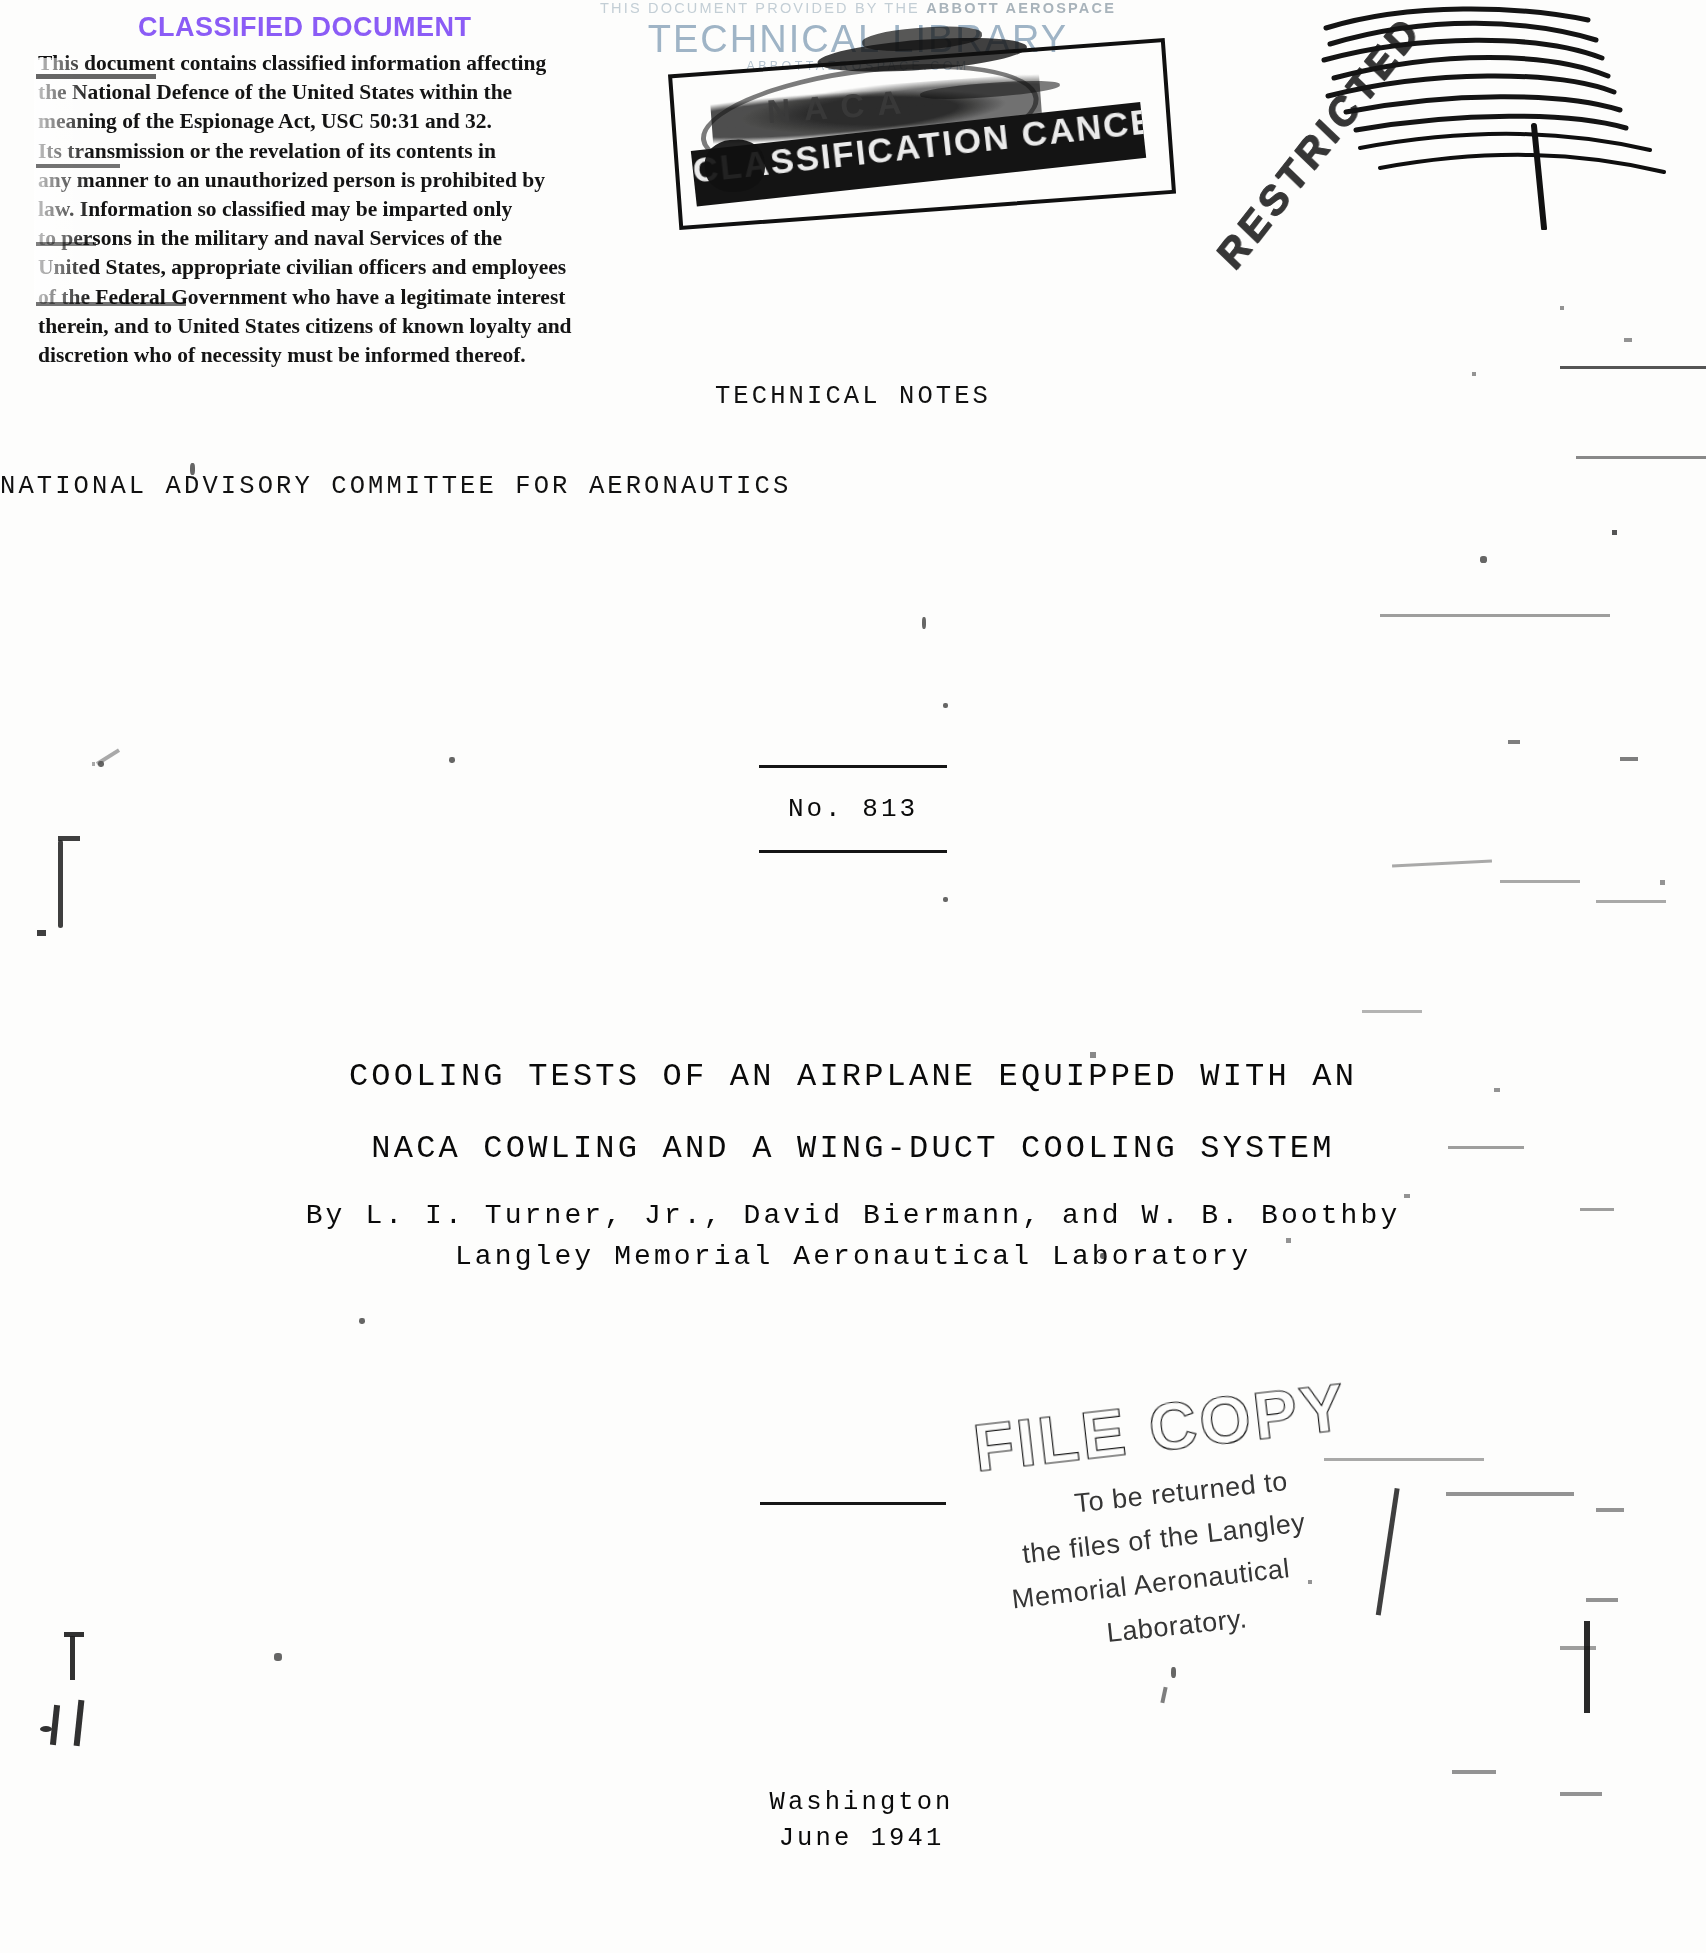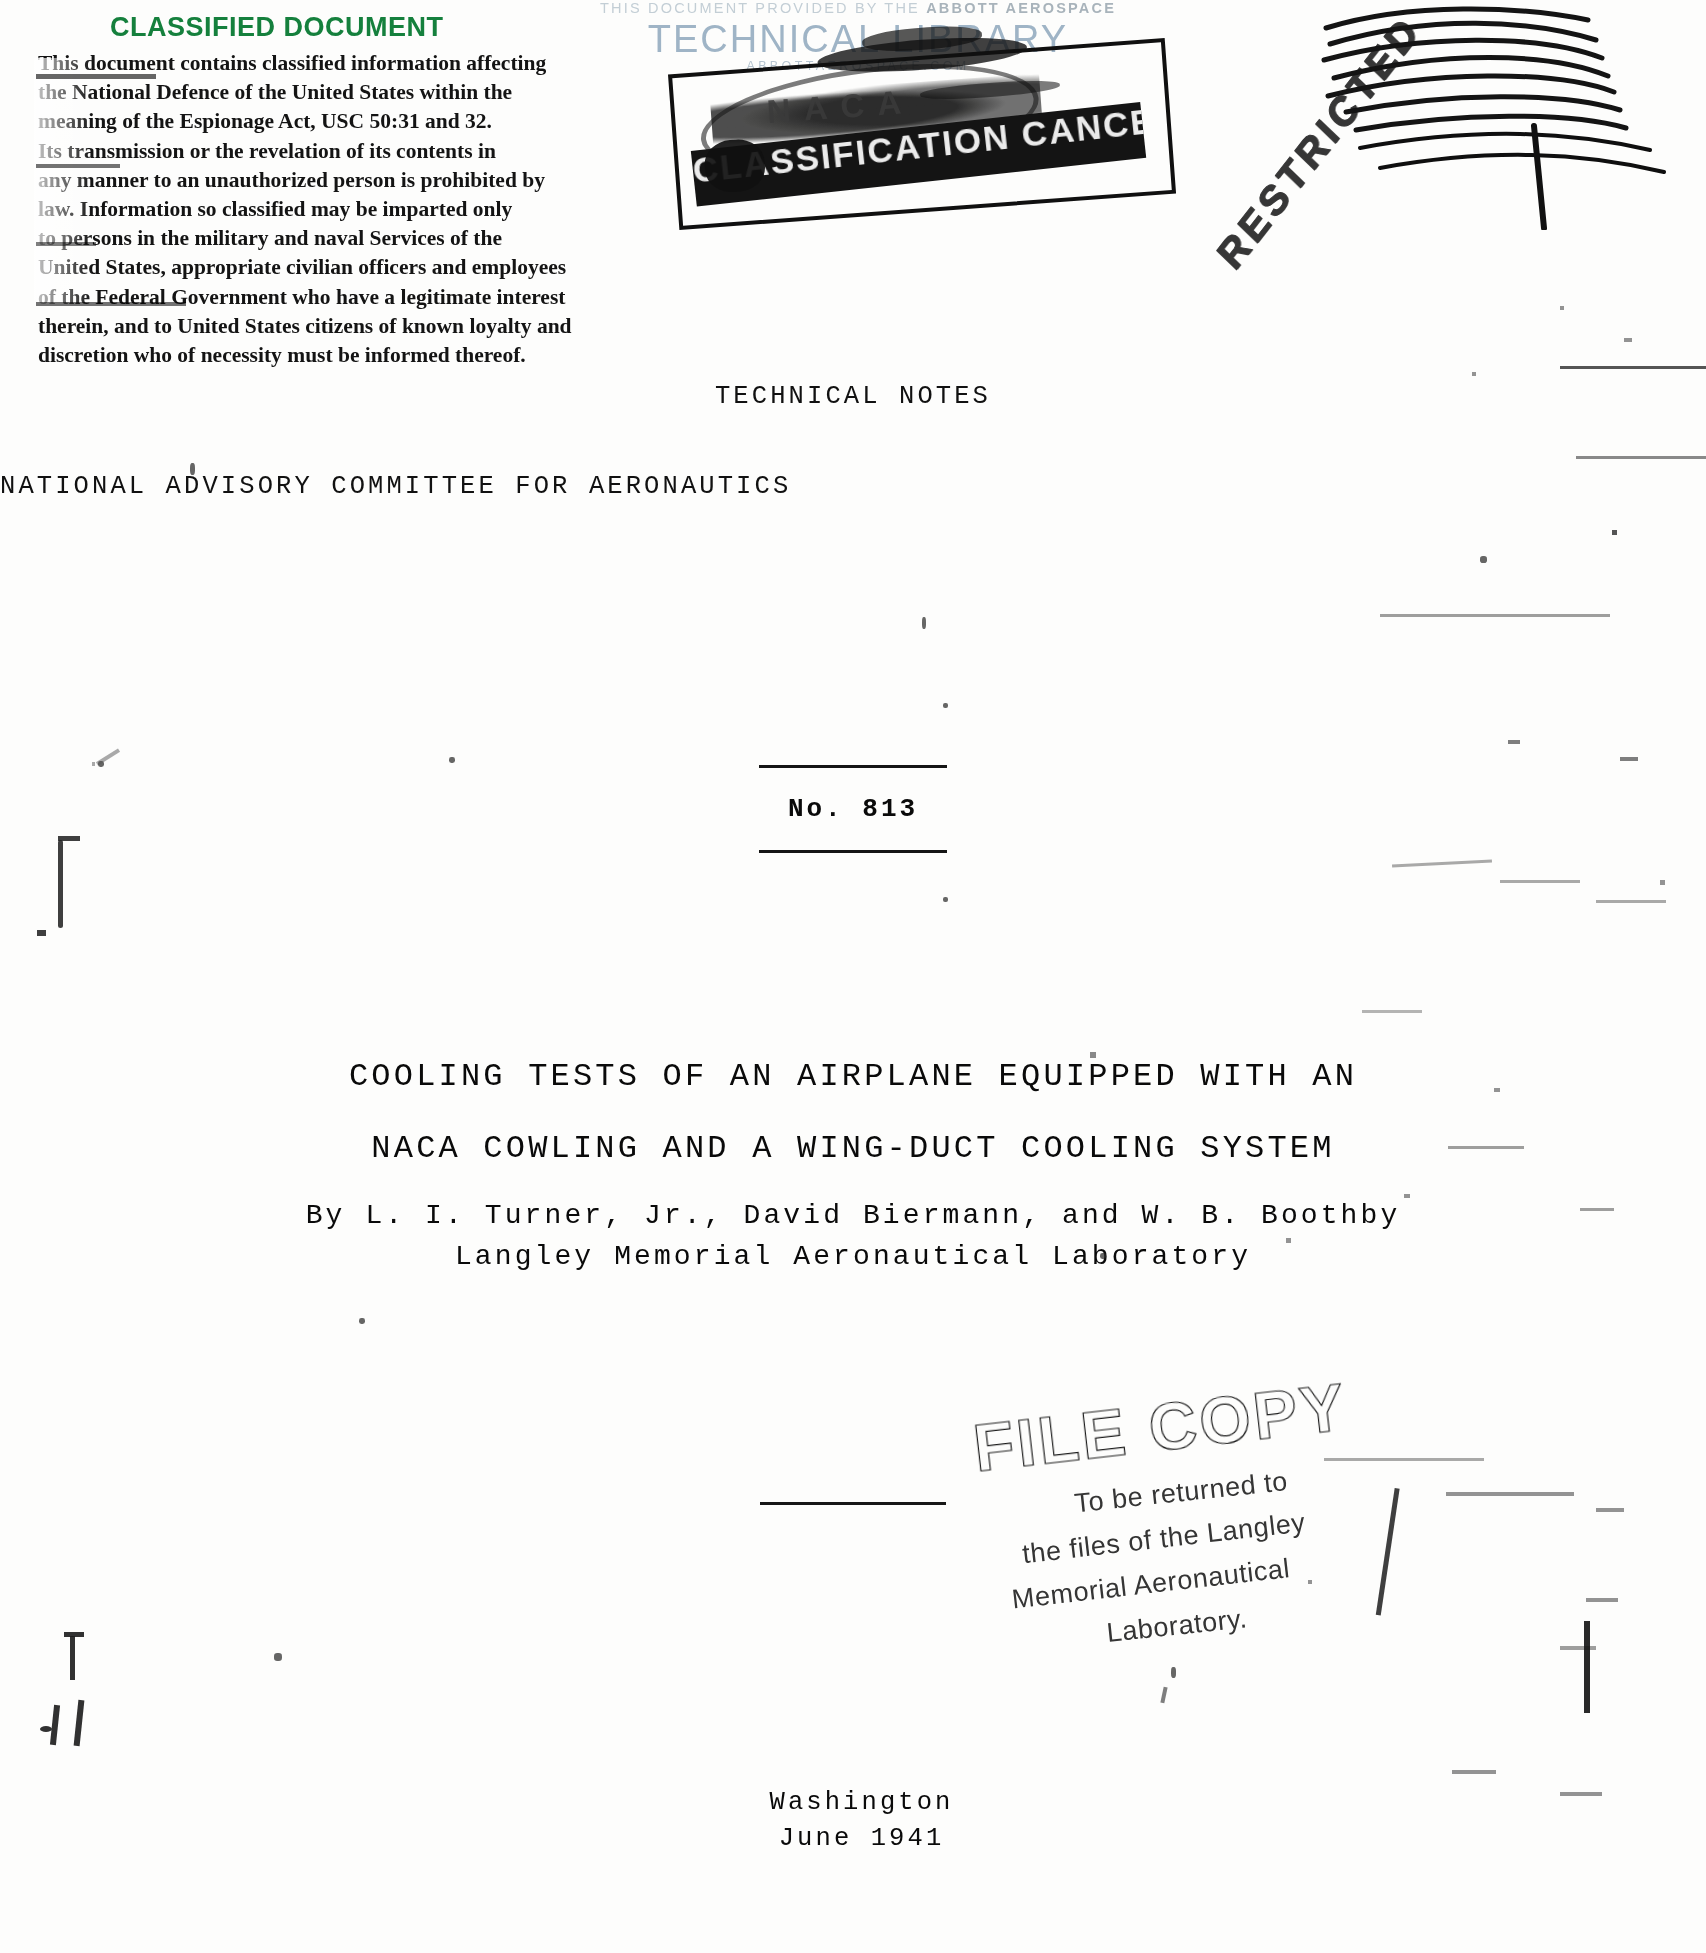--- a/index.html
+++ b/index.html
@@ -39,22 +39,22 @@
     position: absolute;
     left: 38px;
     top: 12px;
     width: 700px;
   }
   #classified-notice .cn-title {
     font-family: "Liberation Sans", sans-serif;
     font-weight: bold;
     font-size: 27px;
     letter-spacing: .5px;
-    margin: 0 0 6px 72px;
-    color: #15803d;
+    margin: 0 0 6px 100px;
+    color: #8b5cf6;
   }
   #classified-notice .cn-body {
     font-family: "Liberation Serif", serif;
     font-size: 21.5px;
     line-height: 29.2px;
     text-align: justify;
     font-weight: 600;
     color: #141414;
     width: 690px;
   }
@@ -241,21 +241,20 @@
     width: 188px;
     height: 3px;
     background: #151515;
     margin: 0 auto 26px auto;
   }
   #report-number .rule.below { margin: 26px auto 0 auto; }
   #report-number .num {
     font-family: "Liberation Mono", monospace;
     font-size: 26px;
     letter-spacing: 3px;
-    font-weight: bold;
   }
 
   #paper-title {
     position: absolute;
     top: 1058px;
     left: 0; right: 0;
     text-align: center;
   }
   #paper-title .t-line {
     font-family: "Liberation Mono", monospace;

